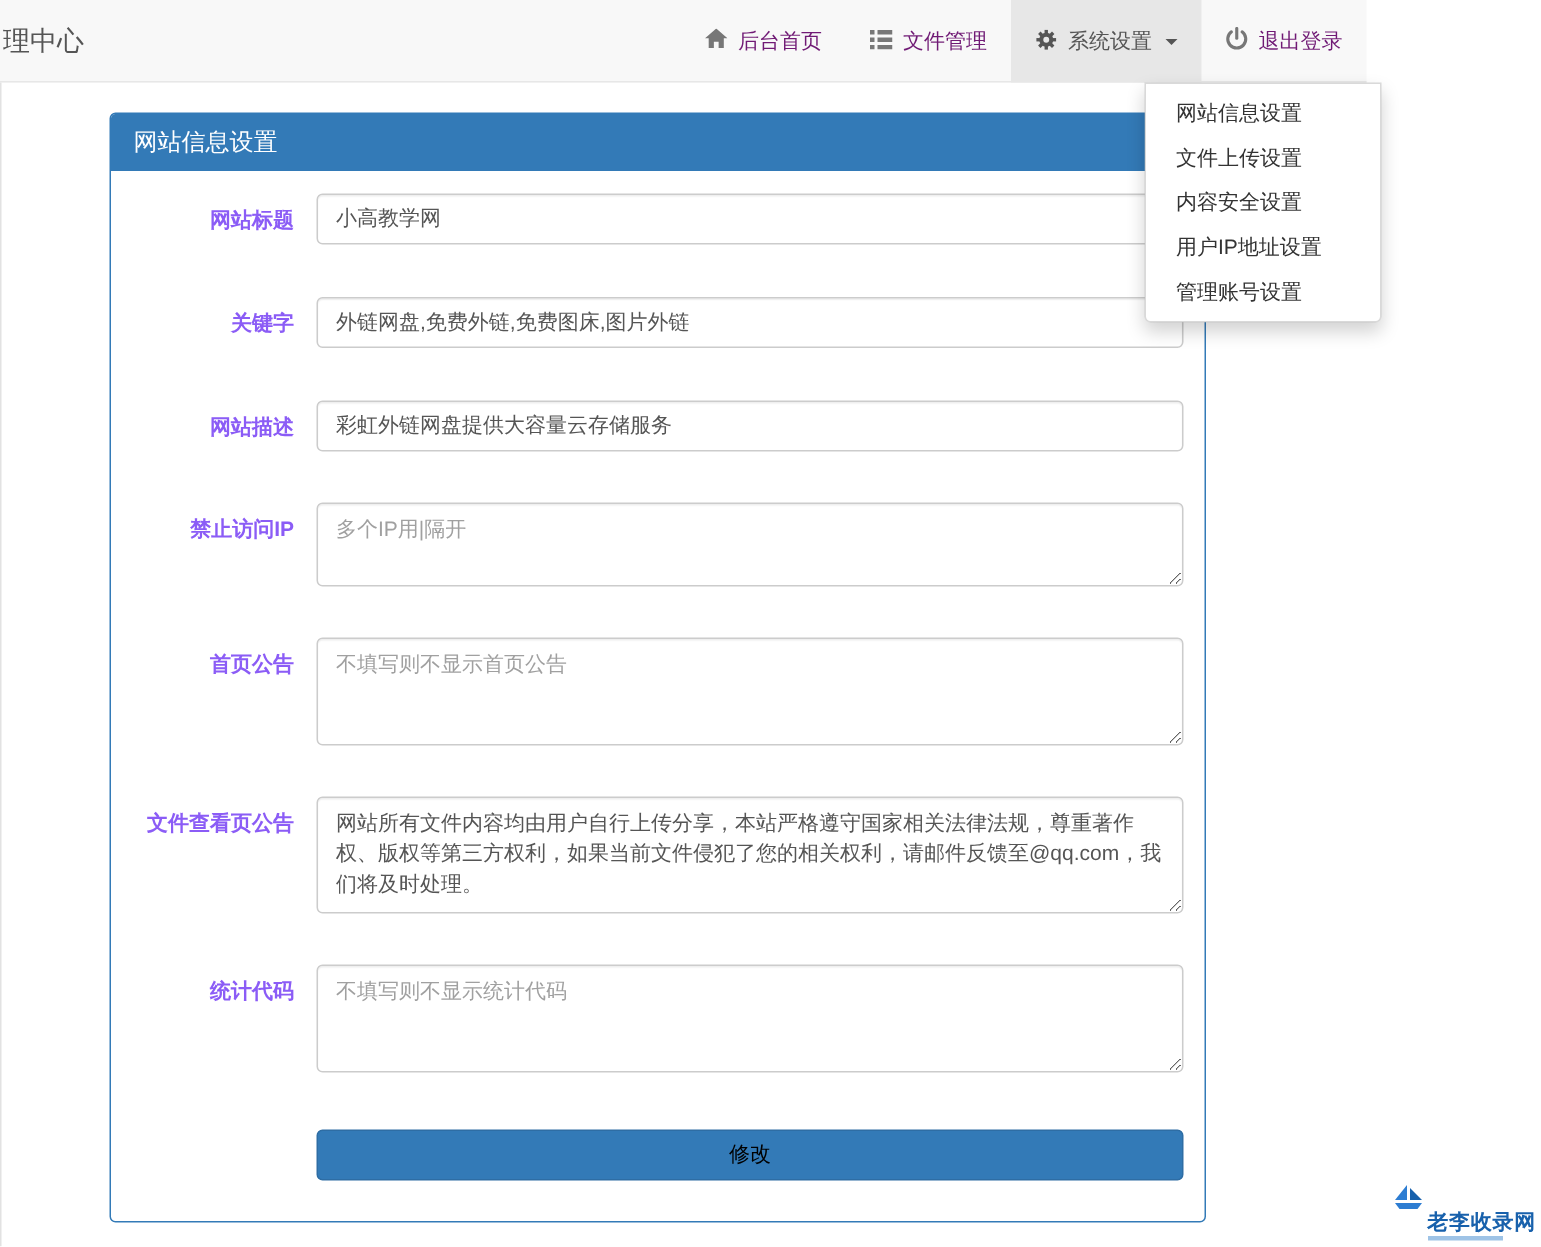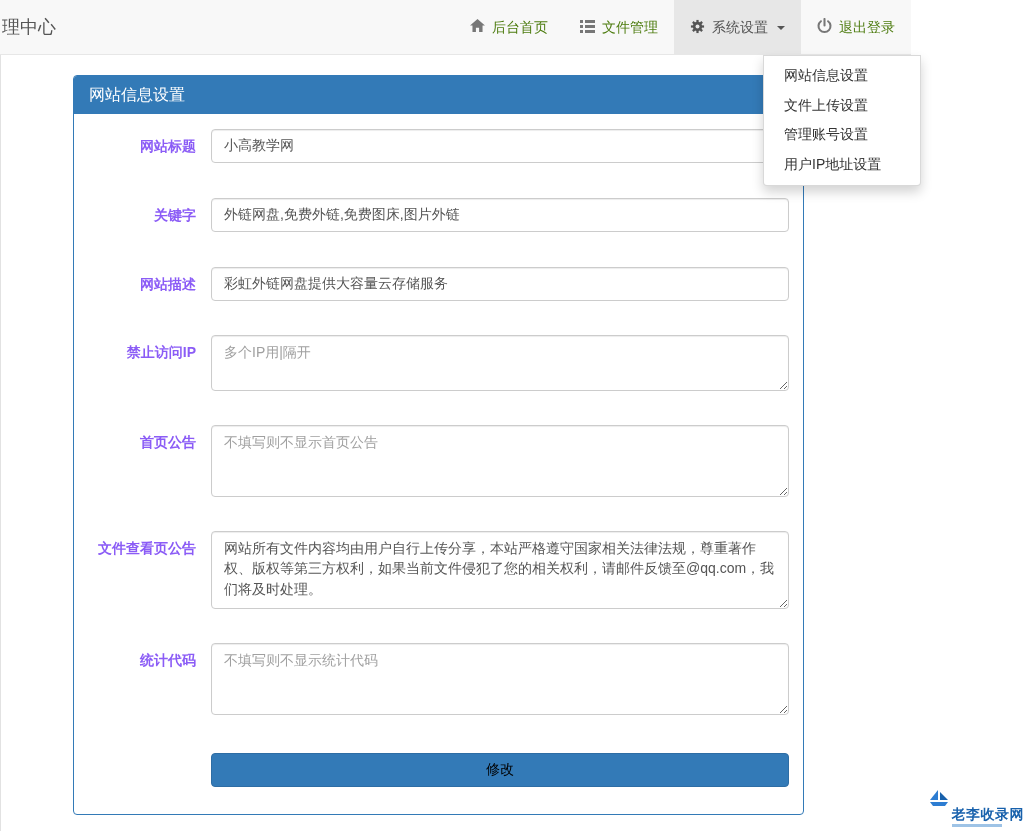--- a/index.html
+++ b/index.html
@@ -8,21 +8,21 @@
     position:relative; background:#fff; overflow:hidden;
     font-family:"Liberation Sans","DejaVu Sans",sans-serif;
   }
   
   .navbar { position:absolute; left:0; top:0; width:911px; height:55px;
             background:#f8f8f8; border-bottom:1px solid #e7e7e7; }
   .brand  { position:absolute; left:2px; top:0; height:55px; line-height:55px;
             font-size:18px; color:#555; white-space:nowrap; }
   .nav    { position:absolute; right:0; top:0; height:55px; display:flex; }
   .nav-item { display:flex; align-items:center; gap:7px; padding:0 16px;
-              font-size:14px; color:#4d7c0f; cursor:pointer; white-space:nowrap; }
+              font-size:14px; color:#701a75; cursor:pointer; white-space:nowrap; }
   .nav-item.active { background:#e7e7e7; color:#555; }
   .caret { display:inline-block; width:0; height:0; margin-left:2px;
            border-left:4px solid transparent; border-right:4px solid transparent;
            border-top:4px solid #555; }
   
   .dropdown { position:absolute; left:763px; top:55px; width:158px; z-index:20;
               background:#fff; border:1px solid rgba(0,0,0,.15);
               border-radius:0 0 4px 4px; box-shadow:0 6px 12px rgba(0,0,0,.175);
               padding:5px 0; list-style:none; }
   .dropdown li { padding:4px 20px; font-size:14px; color:#333; line-height:1.55;
@@ -120,22 +120,23 @@
       </span>
       <span>退出登录</span>
     </div>
 
   </div>
 </div>
 
 <ul class="dropdown">
   <li>网站信息设置</li>
   <li>文件上传设置</li>
+  <li>内容安全设置</li>
+  <li>用户IP地址设置</li>
   <li>管理账号设置</li>
-  <li>用户IP地址设置</li>
 </ul>
 
 <div class="panel">
   <div class="panel-heading">网站信息设置</div>
 
   <div class="form-row r1">
     <label class="lbl">网站标题</label>
     <div class="ctl"><input class="form-control" value="小高教学网" style=""></div>
   </div>
 

